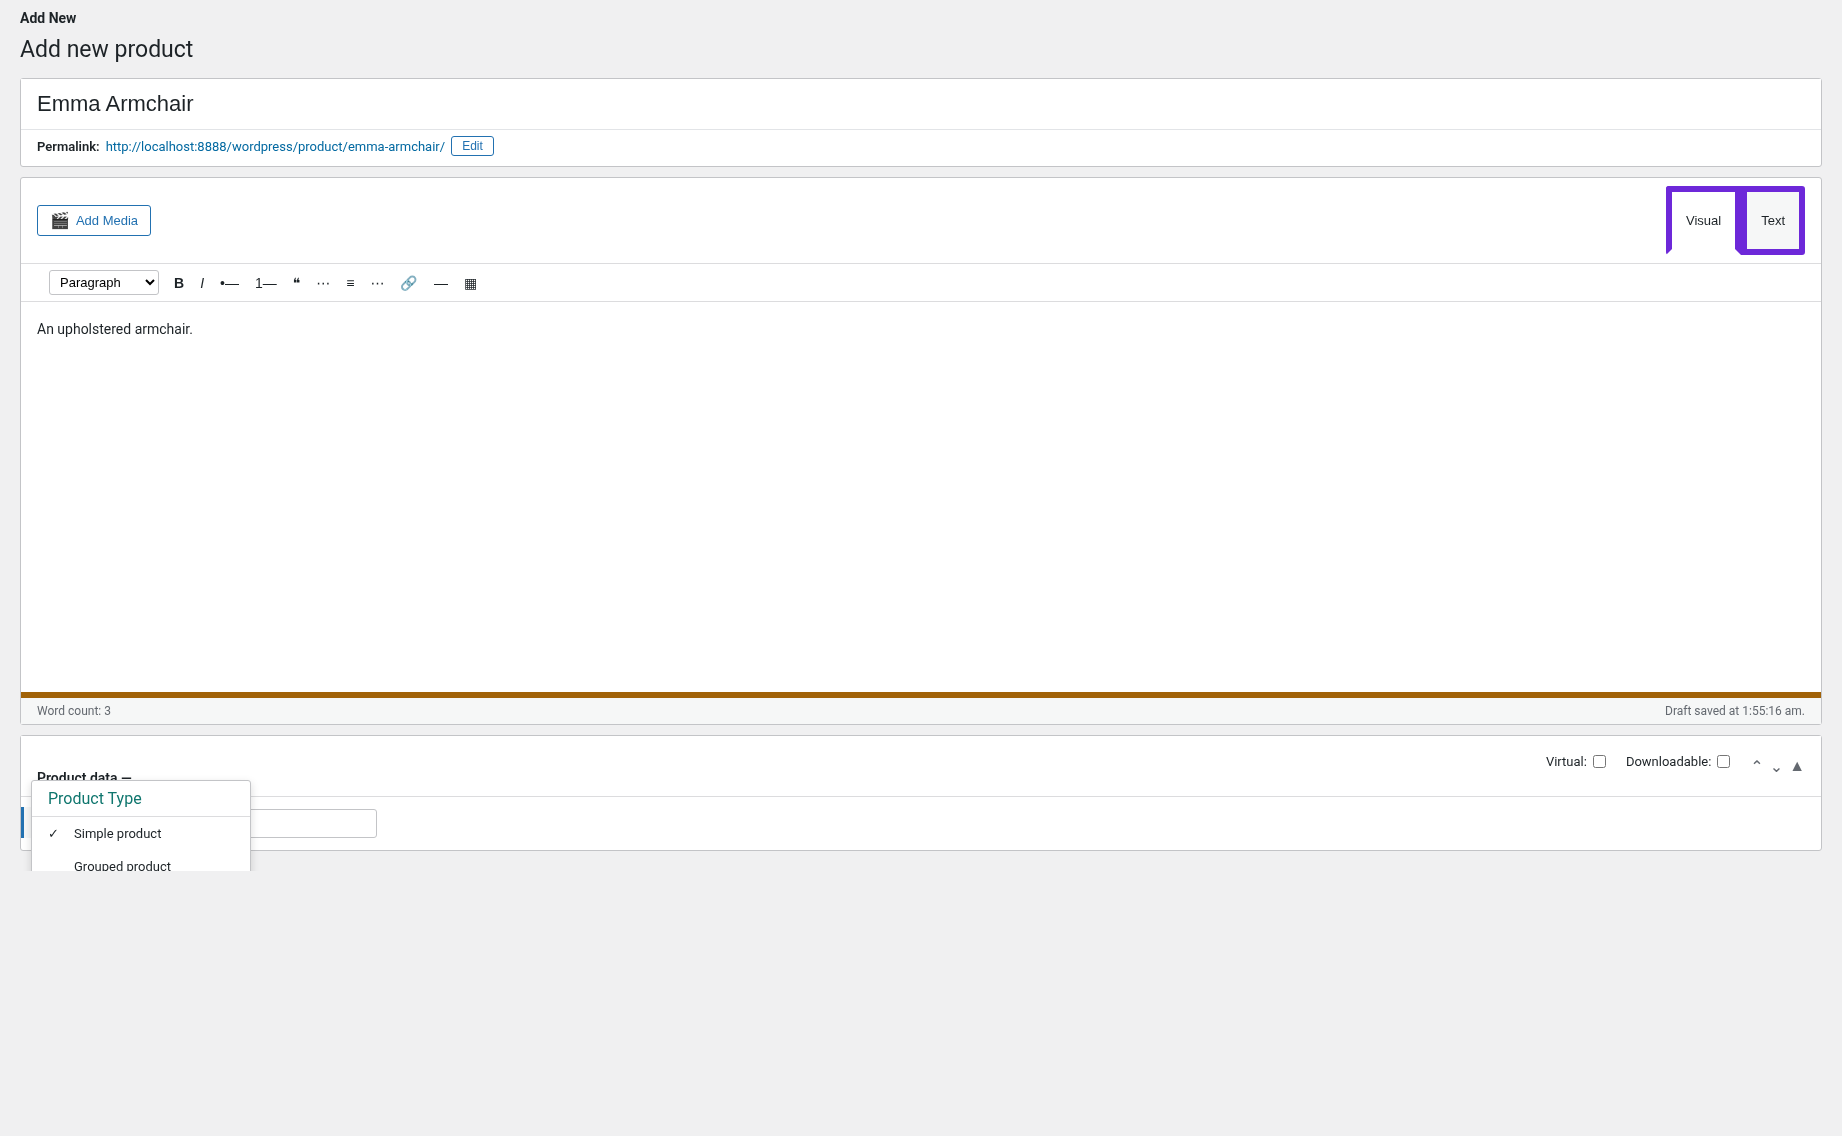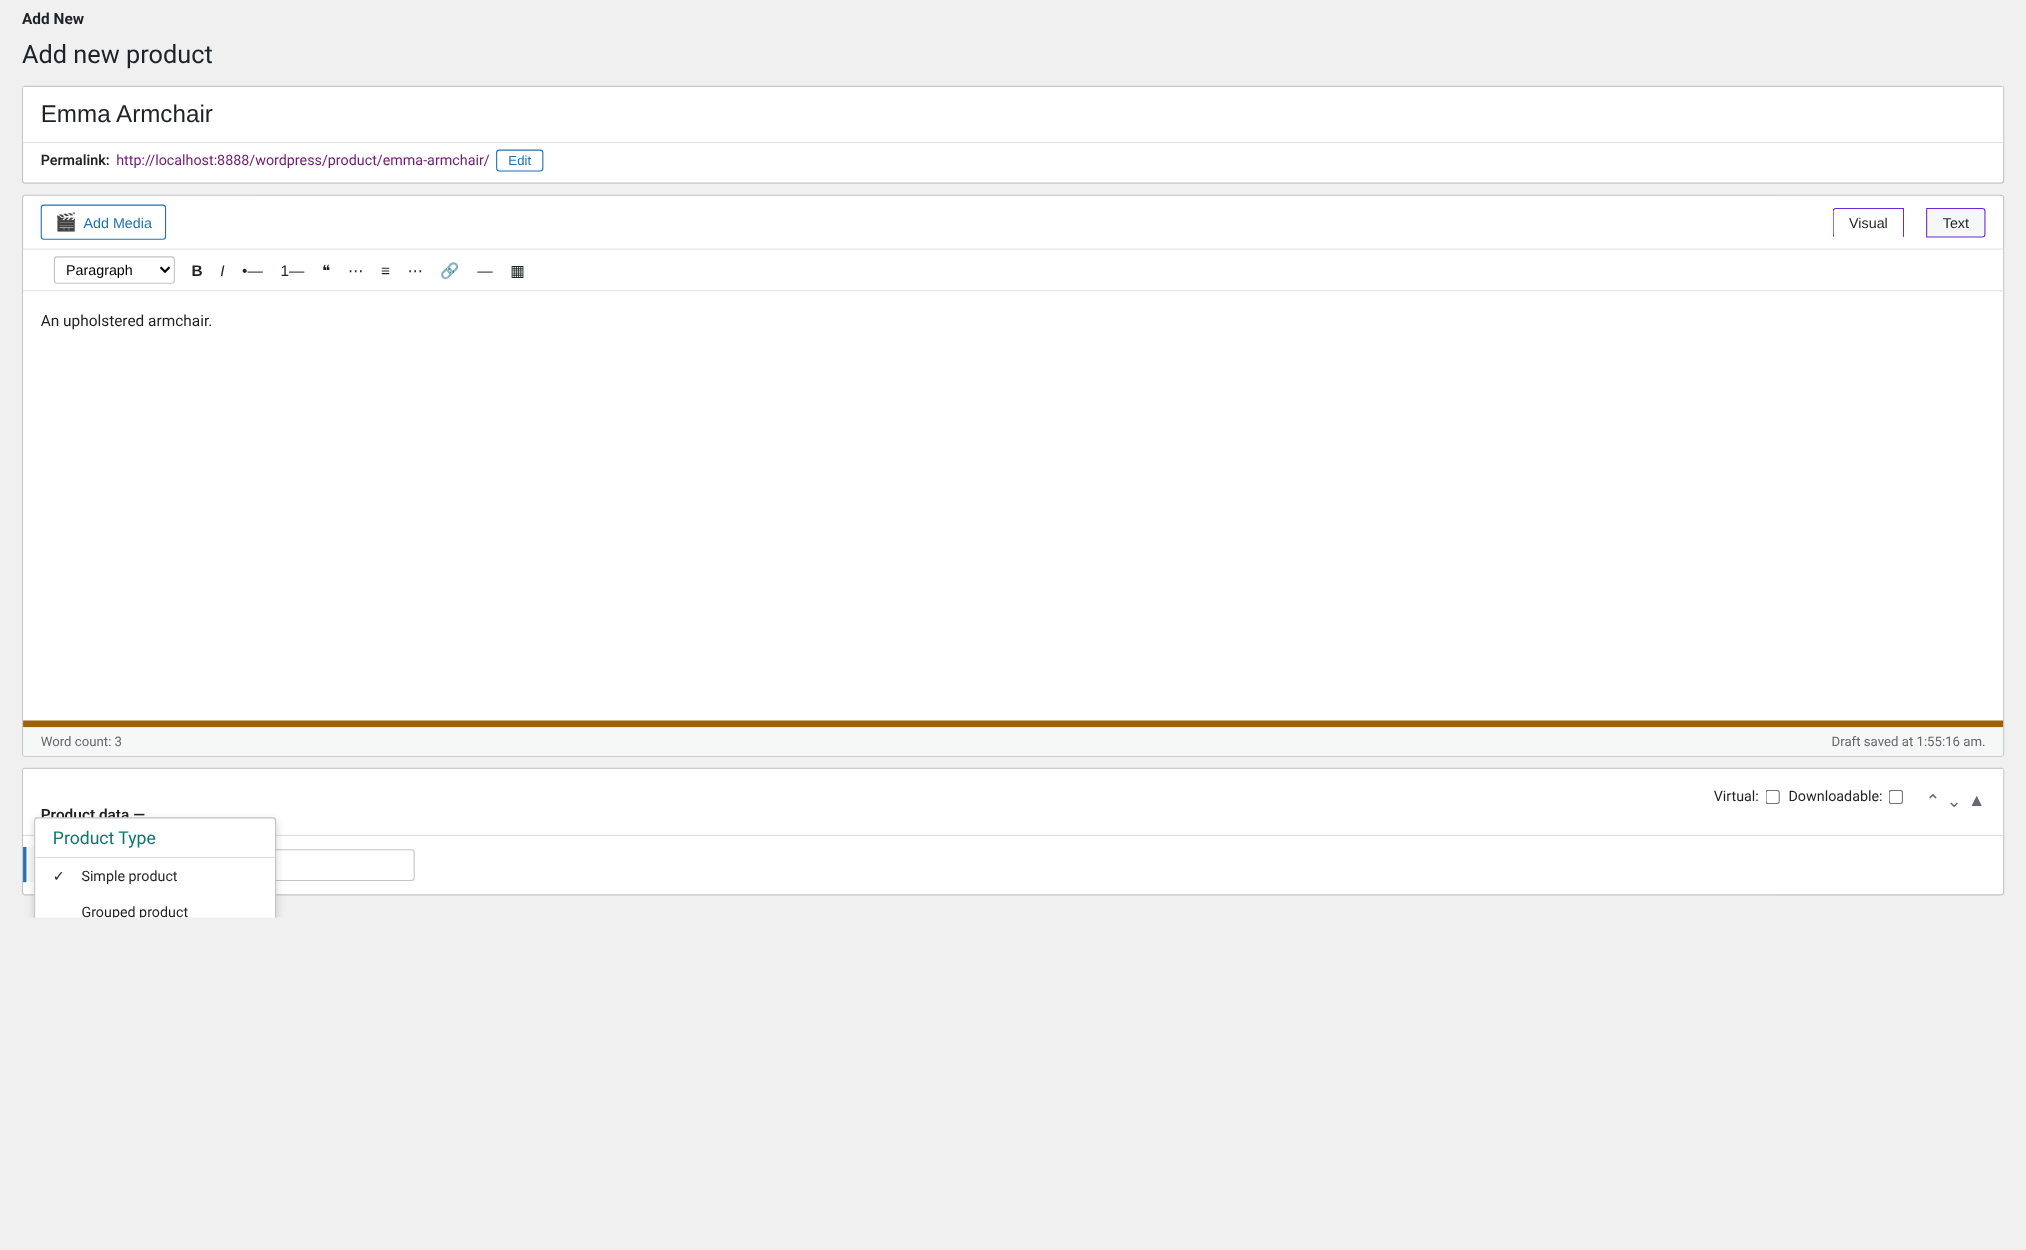--- a/index.html
+++ b/index.html
@@ -59,21 +59,21 @@
       display: flex;
       align-items: center;
       gap: 6px;
     }
 
     .permalink-row strong {
       font-weight: 600;
     }
 
     .permalink-link {
-      color: #701a75;
+      color: #0369a1;
       text-decoration: none;
     }
 
     .edit-btn {
       padding: 2px 10px;
       border: 1px solid #2271b1;
       background: #fff;
       color: #2271b1;
       font-size: 12px;
       cursor: pointer;
@@ -104,27 +104,26 @@
     .add-media-btn .icon {
       font-size: 16px;
     }
 
     .visual-text-tabs {
       display: flex;
       gap: 0;
     }
 
     .tab-btn {
-      padding: 5px 14px;
-      border: 1px solid #6d28d9;
+      padding: 21px 14px;
+      border: 6px solid #6d28d9;
       background: #f6f7f7;
       color: #1d2327;
       font-size: 13px;
       cursor: pointer;
-      margin-left: 20px;
     }
 
     .tab-btn.active {
       background: #fff;
       border-bottom-color: #fff;
     }
 
     .tab-btn:first-child { border-radius: 3px 0 0 3px; }
     .tab-btn:last-child { border-radius: 0 3px 3px 0; }
 
@@ -240,21 +239,21 @@
     }
 
     .pd-main {
       flex: 1;
       padding: 12px 16px;
     }
 
     .virtual-downloadable-row {
       display: flex;
       align-items: center;
-      gap: 8px;
+      gap: 20px;
       margin-bottom: 10px;
     }
 
     .checkbox-label {
       display: flex;
       align-items: center;
       gap: 6px;
       font-size: 13px;
     }
 

